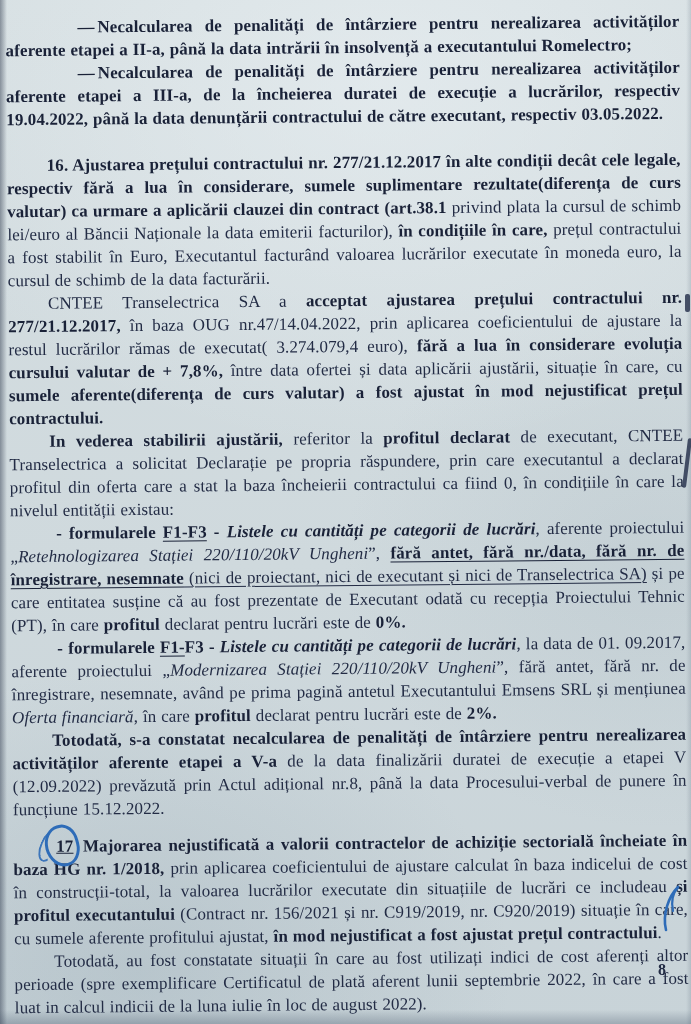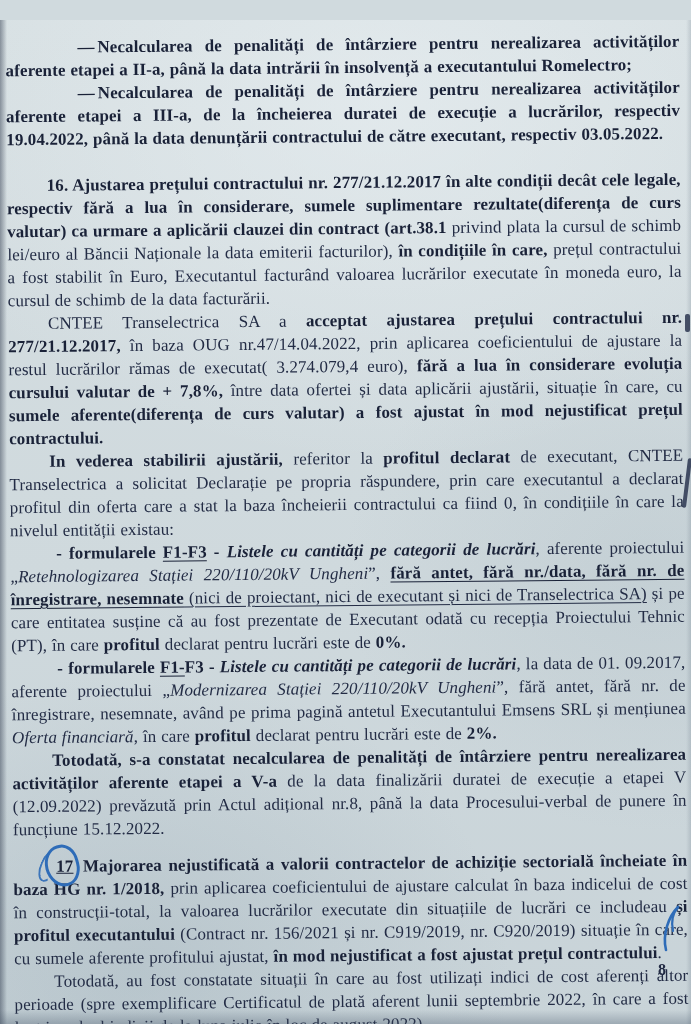--- a/index.html
+++ b/index.html
@@ -8,21 +8,20 @@
     background:#d0dade;
     font-family:"Liberation Serif","DejaVu Serif",serif;
   }
   .page{
     position:absolute;inset:0;
     background:
       radial-gradient(120% 60% at 55% 8%, rgba(236,242,245,.55), rgba(236,242,245,0) 60%),
       radial-gradient(90% 50% at 20% 95%, rgba(140,160,172,.28), rgba(140,160,172,0) 60%),
       radial-gradient(70% 40% at 95% 55%, rgba(150,168,178,.20), rgba(150,168,178,0) 65%),
       linear-gradient(180deg,#d6dfe2 0%,#cfd9dd 55%,#c8d3d8 100%);
-    margin-top: 20px;
   }
   
   .edge-left{position:absolute;left:0;top:0;bottom:0;width:7px;
     background:linear-gradient(90deg,rgba(35,46,66,.45),rgba(35,46,66,0));}
   .edge-bottom{position:absolute;left:0;right:0;bottom:0;height:14px;
     background:linear-gradient(0deg,rgba(60,76,96,.30),rgba(60,76,96,0));}
   .edge-right{position:absolute;right:0;top:0;bottom:0;width:5px;
     background:linear-gradient(270deg,rgba(70,86,104,.18),rgba(70,86,104,0));}
   .mark-bar{position:absolute;right:1px;top:294px;width:5px;height:18px;
     background:#2b3650;border-radius:2px;opacity:.85;}

